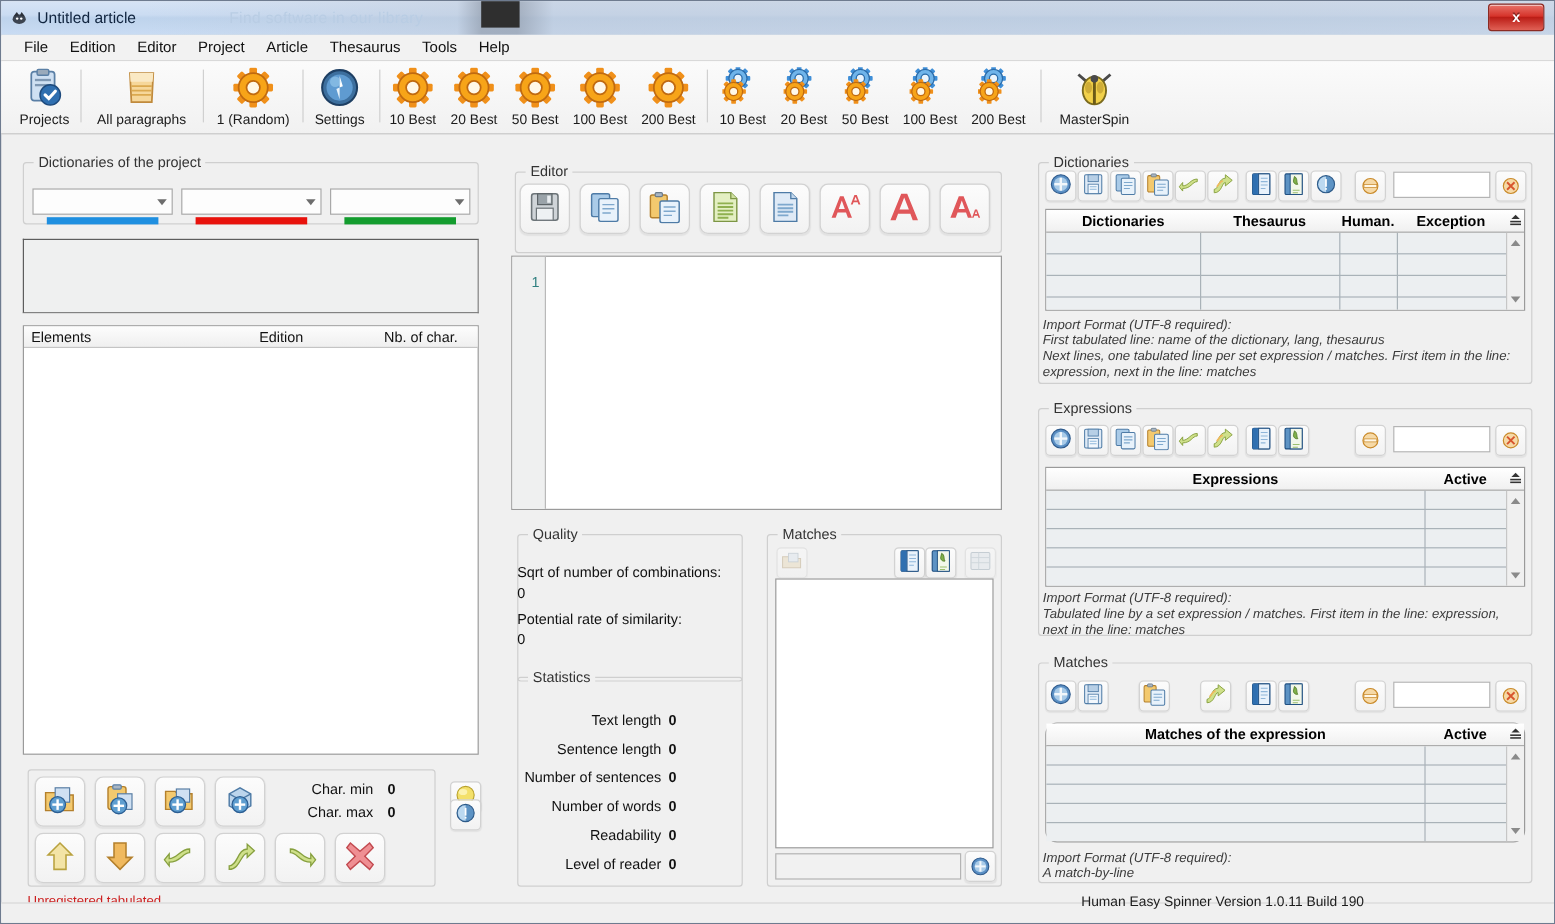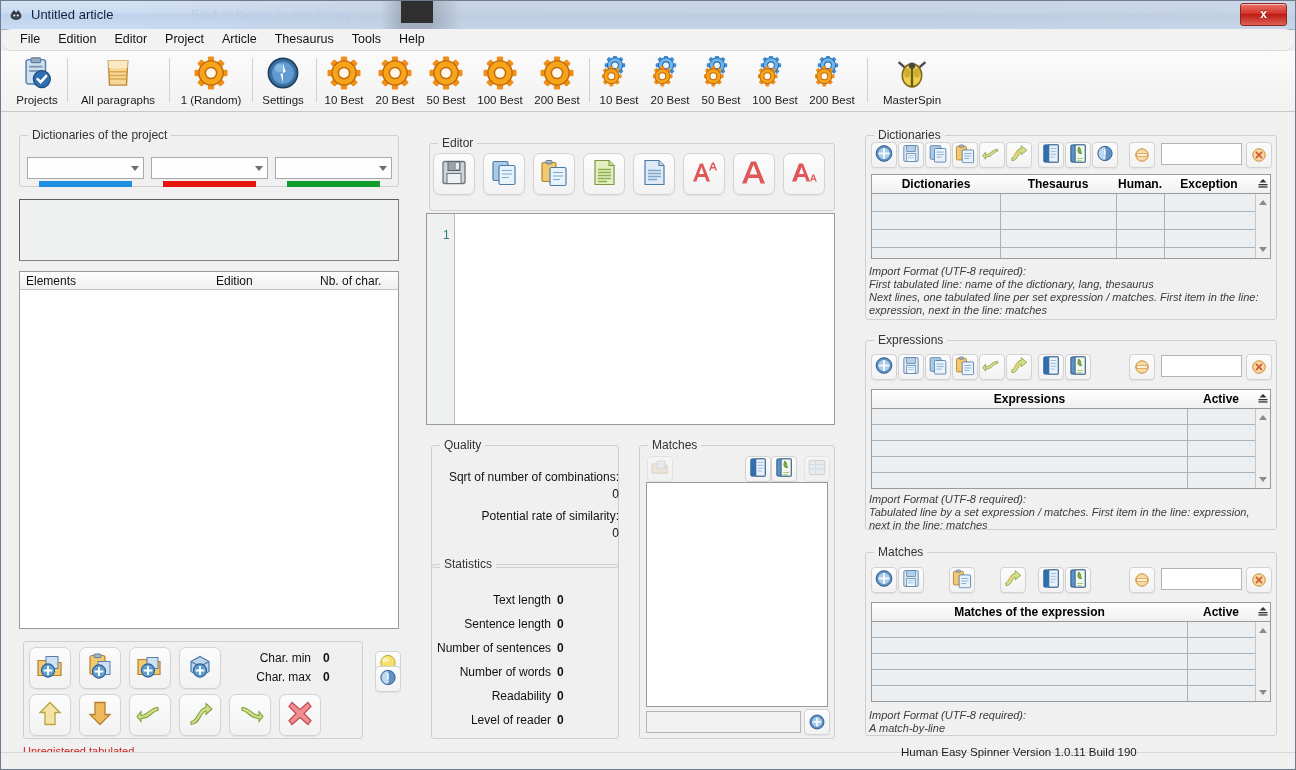--- a/index.html
+++ b/index.html
@@ -54,21 +54,21 @@
     border:1px solid #8c2a22;border-radius:3px;
     box-shadow:inset 0 1px 0 rgba(255,255,255,.55);
     color:#fff;font-size:12px;font-weight:bold;text-align:center;line-height:20px;
     text-shadow:0 -1px 0 rgba(0,0,0,.4);
     cursor:pointer;
   }
   
   .menubar{
     position:absolute;left:0;top:28px;right:0;height:22px;
     background:#f2f2f2;border-bottom:1px solid #d9d9d9;
-    padding-left:10px;box-sizing:border-box;border-radius:10px;
+    padding-left:10px;box-sizing:border-box;
   }
   .menuitem{
     display:inline-block;padding:3px 9px;font-size:12.5px;color:#111;cursor:default;
   }
   
   .toolbar{
     position:absolute;left:0;top:50px;right:0;height:60px;
     background:linear-gradient(to bottom,#fbfbfb,#f1f1f1);
     border-bottom:1px solid #c8c8c8;
   }
@@ -155,21 +155,21 @@
     position:absolute;left:50%;transform:translateX(-50%);width:0;height:0;
     border-left:4px solid transparent;border-right:4px solid transparent;
   }
   .vs-up{top:6px;border-bottom:5px solid #8a8a8a;}
   .vs-dn{bottom:6px;border-top:5px solid #8a8a8a;}
   .note{
     position:absolute;font-style:italic;font-size:11px;color:#3b3b3b;line-height:13px;
   }
   .stat-lbl{position:absolute;font-size:12px;color:#111;text-align:right;white-space:nowrap;}
   .stat-val{position:absolute;font-size:12px;color:#111;font-weight:bold;}
-  .center-txt{position:absolute;text-align:right;font-size:12px;color:#111;}
+  .center-txt{position:absolute;text-align:left;font-size:12px;color:#111;}
   .redtxt{position:absolute;font-size:11px;color:#cc1f1f;}
   .statusbar{
     position:absolute;left:0;bottom:0;right:0;height:16px;
     background:#f0f0f0;border-top:1px solid #d8d8d8;
   }
   .ln-gutter{
     position:absolute;background:#eff0f0;border-right:1px solid #b9b9b9;box-sizing:border-box;
   }
   .ln-num{position:absolute;font-size:12px;color:#2f7f7f;}
 </style>
@@ -1012,21 +1012,21 @@
       <rect x="3" y="7.6" width="12" height="2.8" fill="#fff7e6" stroke="#c98a2a" stroke-width=".7"></rect>
     </svg>
   </div>
   <div class="txtinput" style="left:1160px;top:567px;width:81px;"></div>
   <div class="sqb sm" style="left:1245px;top:566px;">
     <svg class="g" width="16" height="16" viewBox="0 0 18 18">
       <ellipse cx="9" cy="9" rx="7" ry="7" fill="#f6d9a6" stroke="#c98a2a" stroke-width="1.1"></ellipse>
       <path d="M5.5 5.5 L12.5 12.5 M12.5 5.5 L5.5 12.5" stroke="#d8552e" stroke-width="1.8"></path>
     </svg>
   </div>
-  <div class="rt" style="left:870px;top:601px;width:400px;height:100px;">
+  <div class="rt" style="left:870px;top:601px;width:400px;height:100px;border-radius:10px;">
     <div class="rt-head">
       <span class="th" style="left:0;width:315px;">Matches of the expression</span>
       <span class="th" style="left:315px;width:68px;">Active</span>
       <svg class="th" style="left:384px;width:14px;top:3px;" width="13" height="12" viewBox="0 0 14 12">
         <path d="M7 1 L10.5 4.5 L3.5 4.5 Z" fill="#333"></path>
         <rect x="2.5" y="6" width="9" height="1.3" fill="#333"></rect>
         <rect x="2.5" y="8.3" width="9" height="1.3" fill="#333"></rect>
       </svg>
     </div>
     <div class="rt-grid" style="top:19px;bottom:0;right:15px;">

